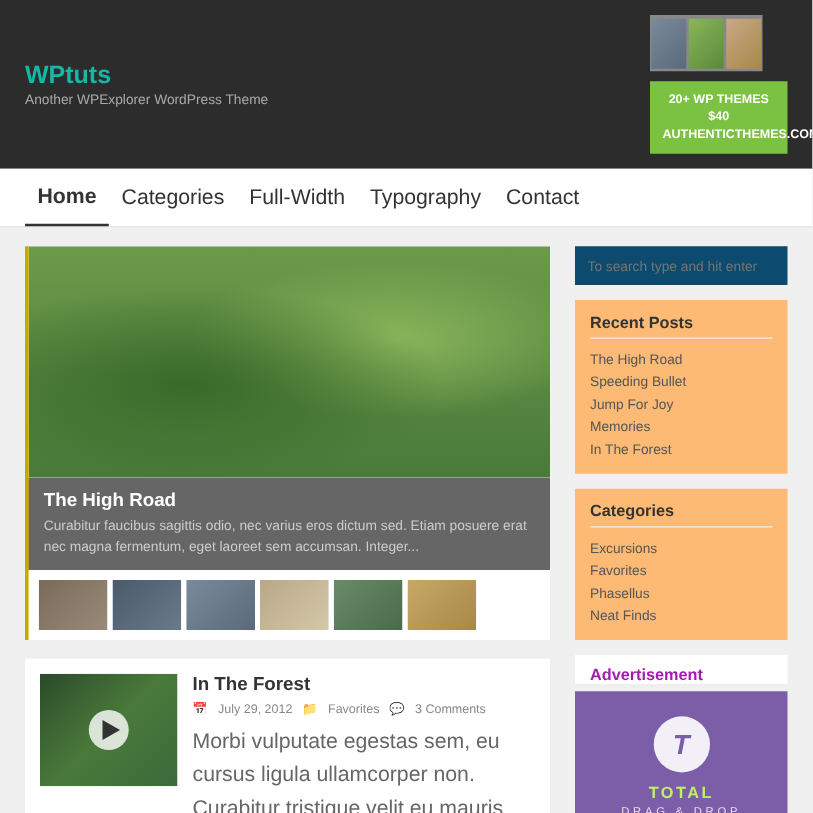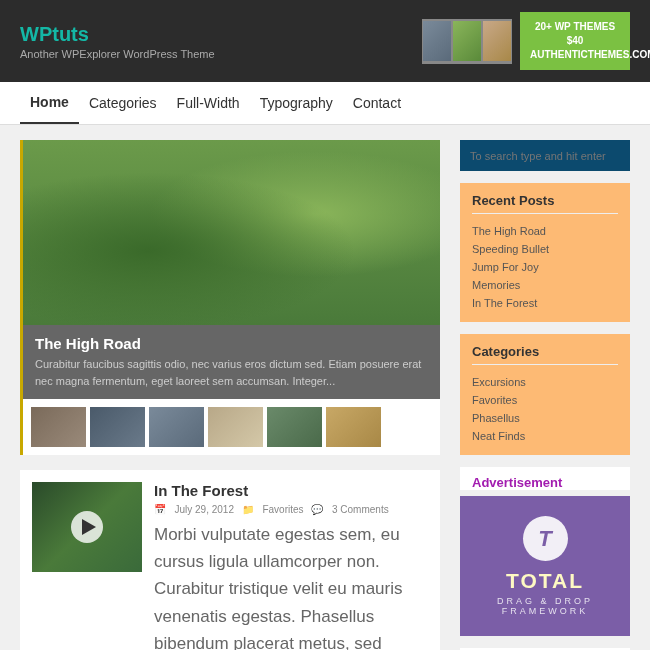--- a/index.html
+++ b/index.html
@@ -2,29 +2,29 @@
 <html><head>
   <meta charset="utf-8">
   <style>
     * { margin: 0; padding: 0; box-sizing: border-box; }
     body { font-family: Arial, sans-serif; background: #f0f0f0; width: 650px; min-height: 650px; font-size: 13px; }
 
     
     .site-header { background: #2c2c2c; padding: 12px 20px; display: flex; align-items: center; justify-content: space-between; }
     .site-title { color: #14b8a6; font-size: 20px; font-weight: bold; }
     .site-subtitle { color: #aaa; font-size: 11px; margin-top: 2px; }
-    .header-ad { display: flex; align-items: center; gap: 8px; }
+    .header-ad { display: flex; align-items: flex-start; gap: 8px; flex-direction: column; }
     .ad-thumbnail { width: 90px; height: 45px; background: #888; display: flex; align-items: center; justify-content: center; overflow: hidden; }
     .ad-thumbnail-inner { display: flex; gap: 2px; }
     .ad-thumb-img { width: 28px; height: 40px; background: #aaa; }
     .ad-button { background: #7bc142; color: #fff; font-size: 10px; font-weight: bold; padding: 8px 10px; text-align: center; line-height: 1.4; width: 110px; }
 
     
     .site-nav { background: #fff; border-bottom: 1px solid #ddd; padding: 0 20px; display: flex; align-items: center; }
-    .nav-item { padding: 12px 10px; font-size: 14px; color: #333; cursor: pointer; }
+    .nav-item { padding: 12px 10px; font-size: 17px; color: #333; cursor: pointer; }
     .nav-item.active { color: #333; font-weight: bold; border-bottom: 2px solid #333; }
 
     
     .main-container { display: flex; gap: 20px; padding: 15px 20px; background: #f0f0f0; }
     .content-area { flex: 1; min-width: 0; }
     .sidebar { width: 170px; flex-shrink: 0; }
 
     
     .featured-post { background: #fff; margin-bottom: 15px; }
     .featured-image { width: 100%; height: 185px; background: linear-gradient(135deg, #4a7a3a 0%, #6b9a4a 30%, #8ab55a 60%, #5a8a3a 100%); position: relative; overflow: hidden; }
@@ -61,21 +61,21 @@
     .sidebar-search { background: #0c4a6e; padding: 8px 10px; margin-bottom: 12px; }
     .search-input { width: 100%; border: none; outline: none; font-size: 11px; color: #aaa; background: transparent; }
     .sidebar-section { background: #fdba74; padding: 10px 12px; margin-bottom: 12px; }
     .sidebar-section-title { font-size: 13px; font-weight: bold; color: #333; margin-bottom: 8px; padding-bottom: 5px; border-bottom: 1px solid #eee; }
     .sidebar-link { display: block; color: #555; font-size: 11px; padding: 3px 0; text-decoration: none; cursor: pointer; }
     
     
     .ad-widget { background: #7b5ea7; padding: 20px; text-align: center; margin-bottom: 12px; }
     .ad-widget-circle { width: 45px; height: 45px; background: rgba(255,255,255,0.9); border-radius: 50%; display: flex; align-items: center; justify-content: center; margin: 0 auto 8px; }
     .ad-widget-letter { color: #7b5ea7; font-size: 22px; font-weight: bold; font-style: italic; }
-    .ad-widget-title { color: #fef9c3; font-size: 21px; font-weight: bold; letter-spacing: 2px; }
+    .ad-widget-title { color: #bef264; font-size: 13px; font-weight: bold; letter-spacing: 2px; }
     .ad-widget-sub { color: rgba(255,255,255,0.8); font-size: 9px; letter-spacing: 3px; margin-top: 3px; }
 
     
     .tags-section { background: #fff; padding: 10px 12px; }
     
     .featured-border-left { border-left: 3px solid #c8a800; margin-left: 0; }
   </style>
 </head>
 <body>
 

